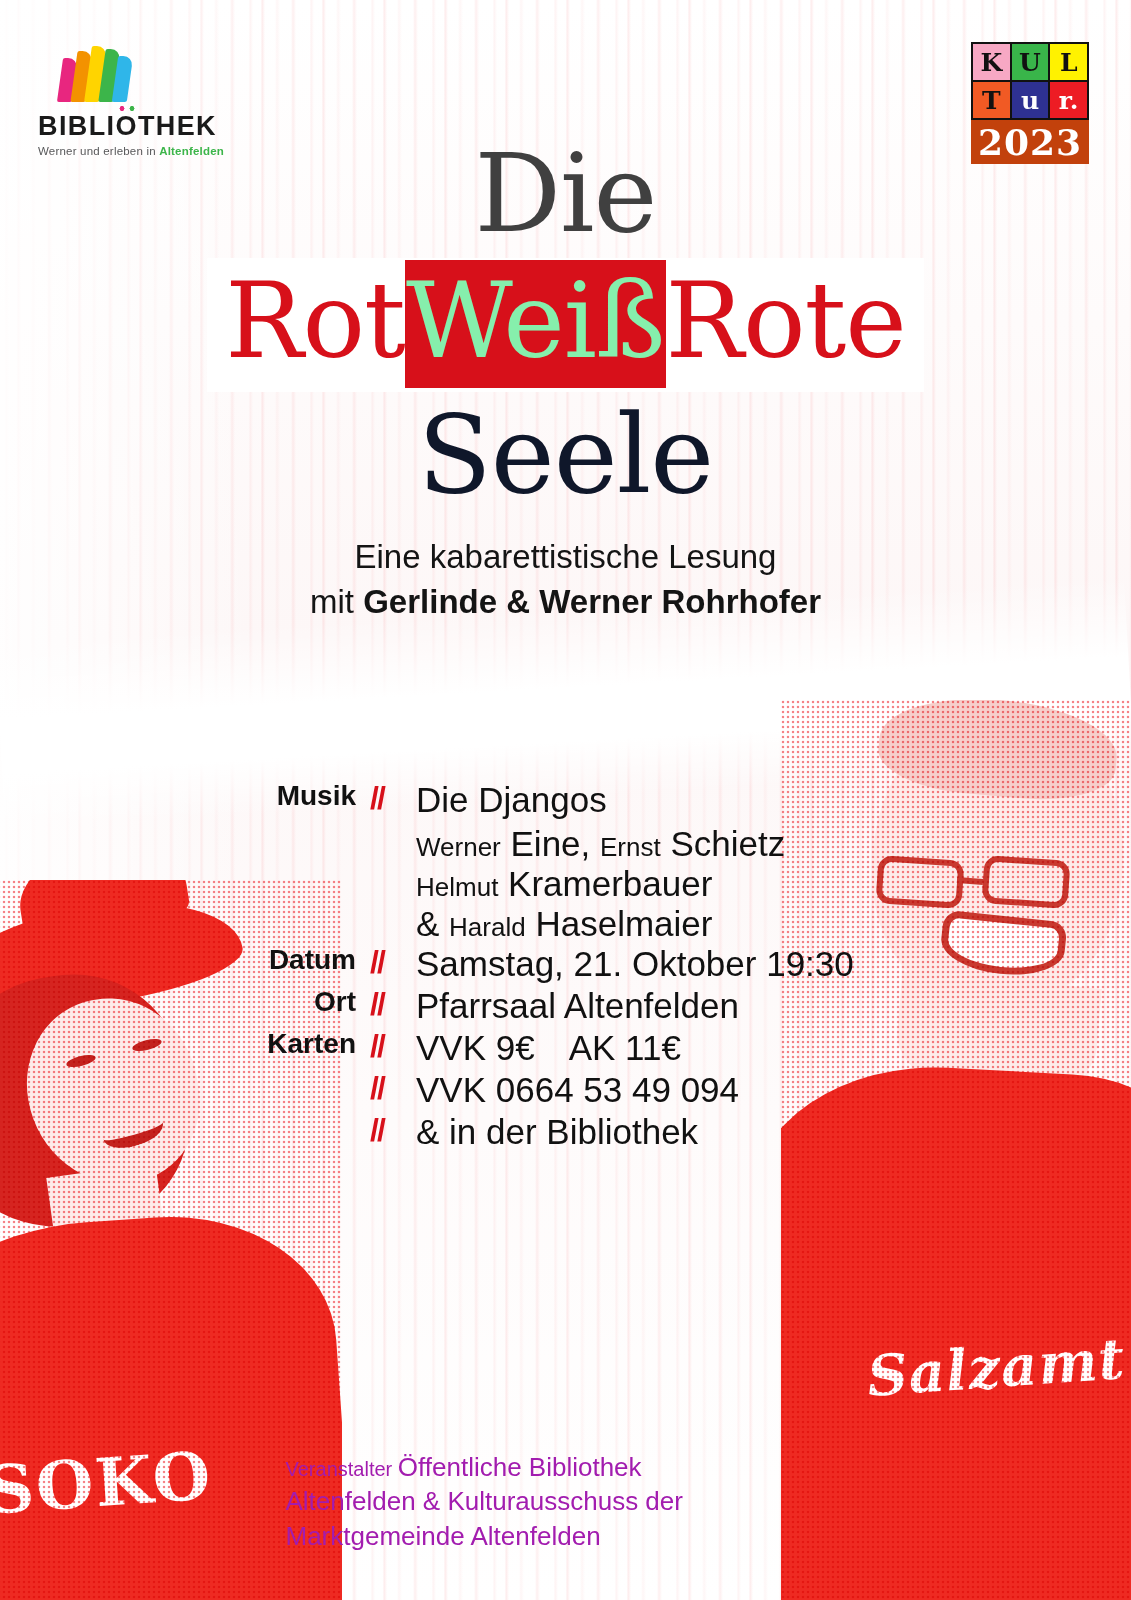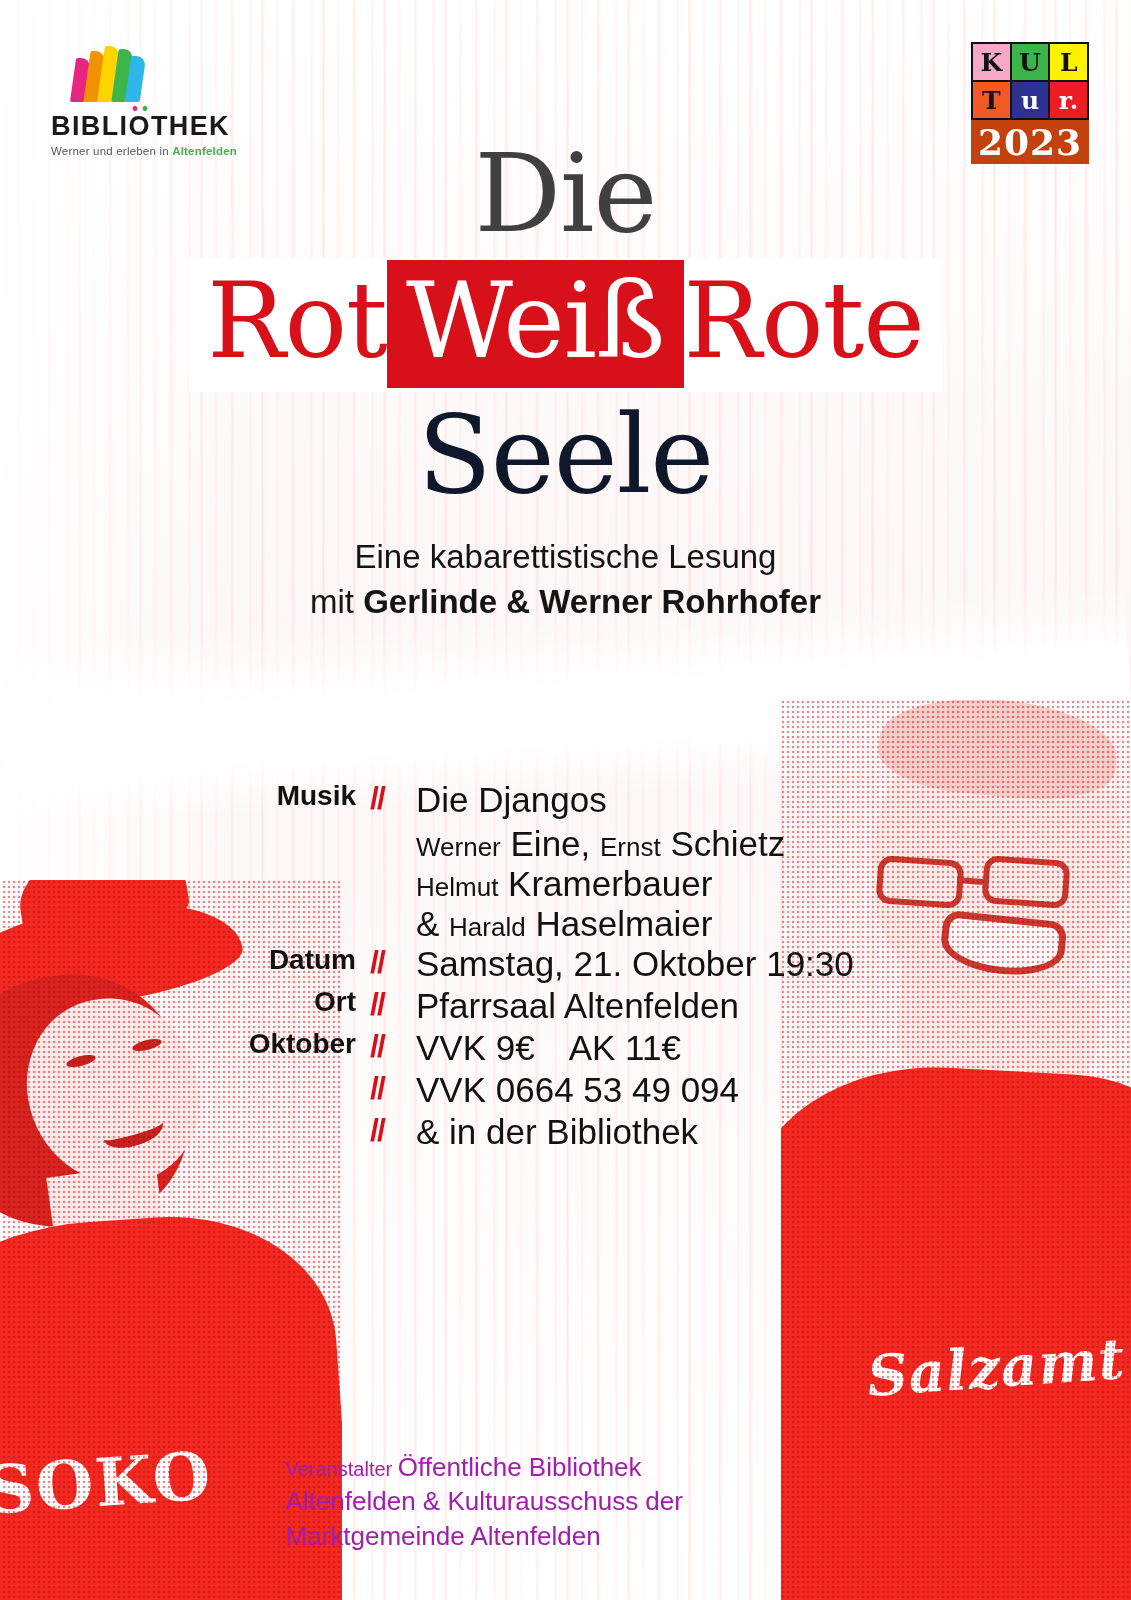--- a/index.html
+++ b/index.html
@@ -48,21 +48,21 @@
     position: absolute;
     left: 0; top: 640px; width: 100%; height: 190px;
     background: linear-gradient(180deg, rgba(255,255,255,0) 0%, #ffffff 42%, #ffffff 70%, rgba(255,255,255,0.0) 100%);
     transform: rotate(-3.2deg);
     transform-origin: left center;
   }
 
   
   .biblio-logo {
     position: absolute;
-    left: 51px; top: 46px;
+    left: 38px; top: 46px;
     width: 215px;
   }
   .biblio-mark {
     width: 72px; height: 58px;
     position: relative;
     margin-left: 22px;
   }
   .bm {
     position: absolute;
     border-radius: 2px 10px 2px 2px;
@@ -159,23 +159,23 @@
   }
   .t-rot, .t-rote {
     font-family: "DejaVu Serif", serif;
     font-size: 104px;
     color: #d7101a;
     letter-spacing: -1px;
   }
   .t-weiss {
     font-family: "DejaVu Serif", serif;
     font-size: 104px;
-    color: #ffffff;
+    color: #86efac;
     background: #d7101a;
-    padding: 0 19px 6px;
+    padding: 0 1px 6px;
     letter-spacing: -1px;
     margin-top: 24px;
   }
   .t-seele {
     margin-top: 6px;
     font-family: "DejaVu Serif", serif;
     font-size: 108px;
     line-height: 1.05;
     color: #0f172a;
     letter-spacing: -1px;
@@ -506,21 +506,21 @@
       <div class="value">Samstag, 21. Oktober 19:30</div>
     </div>
 
     <div class="row">
       <div class="label">Ort</div>
       <div class="sep">//</div>
       <div class="value">Pfarrsaal Altenfelden</div>
     </div>
 
     <div class="row gap-karten">
-      <div class="label">Oktober</div>
+      <div class="label">Karten</div>
       <div class="sep">//</div>
       <div class="value">
         <span>VVK 9€</span><span class="ticket-gap"></span><span>AK 11€</span>
       </div>
     </div>
 
     <div class="row">
       <div class="label"></div>
       <div class="sep">//</div>
       <div class="value">VVK 0664 53 49 094</div>

